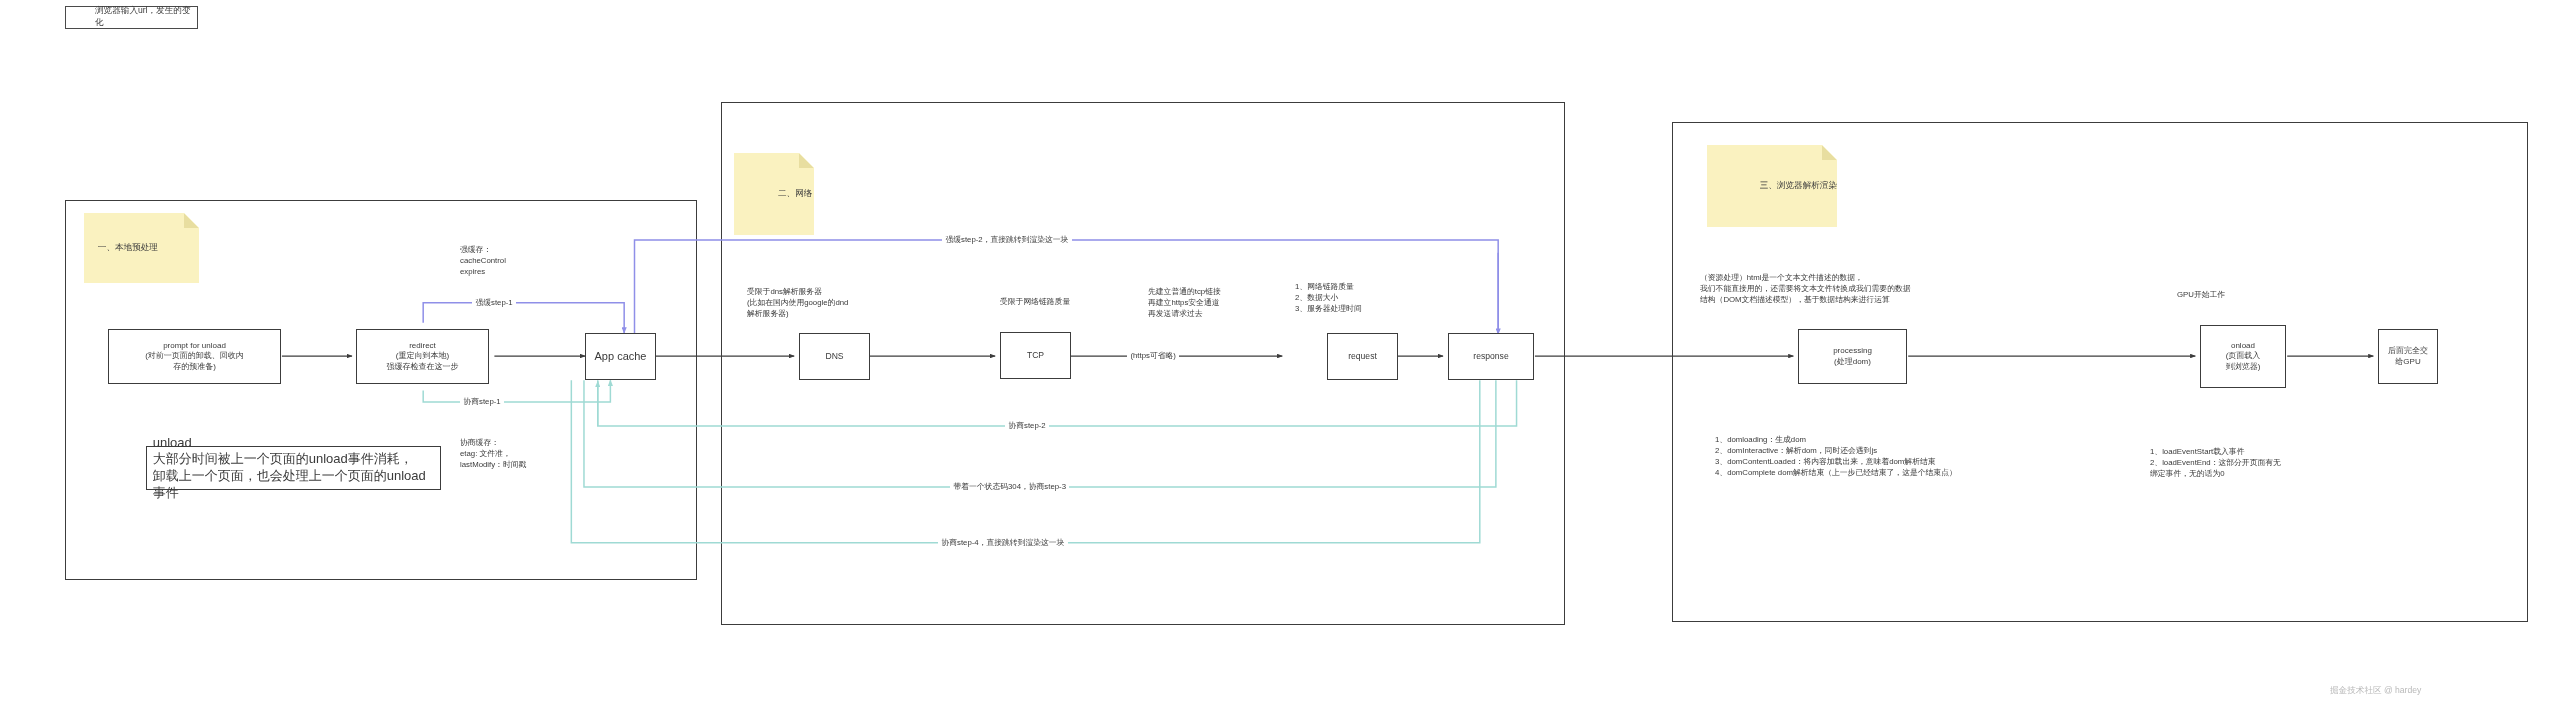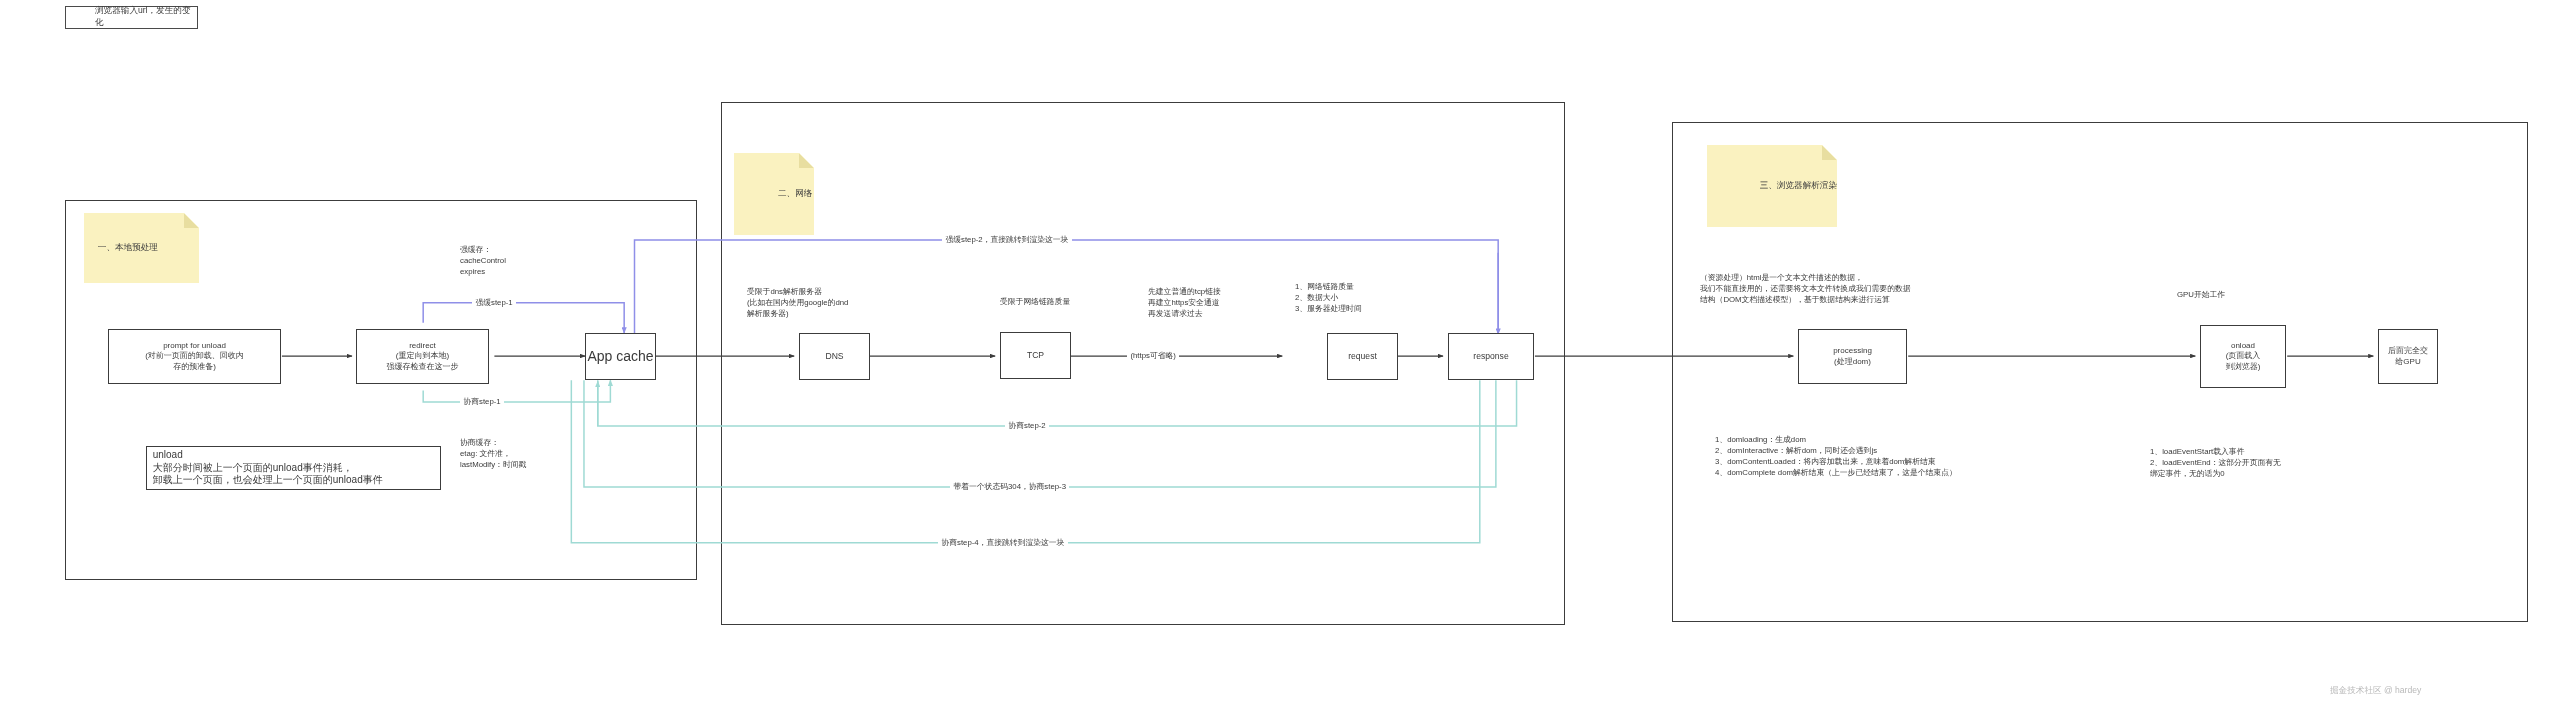--- a/index.html
+++ b/index.html
@@ -123,21 +123,21 @@
 (对前一页面的卸载、回收内
 存的预准备)</span>
 </div>
 
 <div class="node" style="left:356px;top:329px;width:133px;height:55px;font-size:8px;">
   <span>redirect
 (重定向到本地)
 强缓存检查在这一步</span>
 </div>
 
-<div class="node" style="left:585px;top:333px;width:71px;height:47px;font-size:14px;">
+<div class="node" style="left:585px;top:333px;width:71px;height:47px;font-size:11px;">
   <span>App cache</span>
 </div>
 
 <div class="node" style="left:799px;top:333px;width:71px;height:47px;font-size:8.6px;">
   <span>DNS</span>
 </div>
 
 <div class="node" style="left:1000px;top:332px;width:71px;height:47px;font-size:8.6px;">
   <span>TCP</span>
 </div>
@@ -160,21 +160,21 @@
 (页面载入
 到浏览器)</span>
 </div>
 
 <div class="node" style="left:2378px;top:329px;width:60px;height:55px;font-size:8px;">
   <span>后面完全交
 给GPU</span>
 </div>
 
 <div class="node" style="left:146px;top:446px;width:295px;height:44px;border-width:1.1px;
-            justify-content:flex-start;text-align:left;padding:3.4px 5.7px;font-size:10px;">
+            justify-content:flex-start;text-align:left;padding:3.4px 5.7px;font-size:13px;">
   <span>unload
 大部分时间被上一个页面的unload事件消耗，
 卸载上一个页面，也会处理上一个页面的unload事件</span>
 </div>
 
 <div class="txt" style="left:460px;top:233px;">
   <span>强缓存：
 cacheControl
 expires</span>
 </div>

